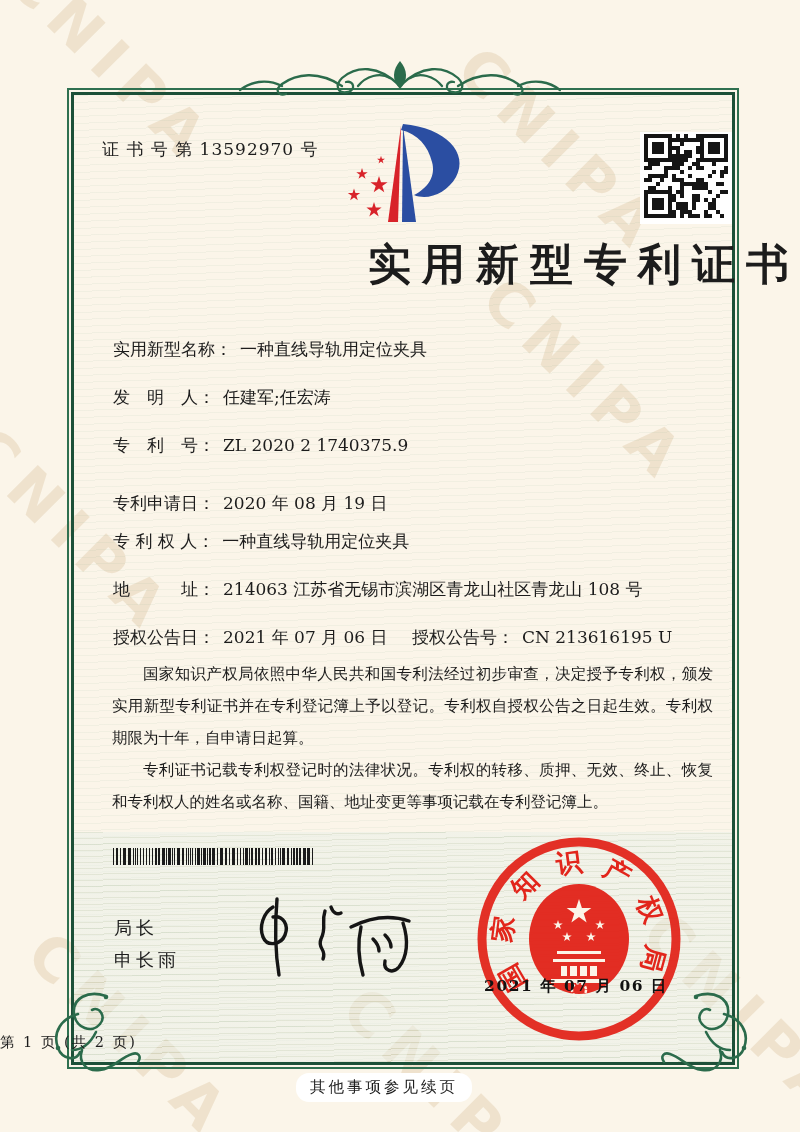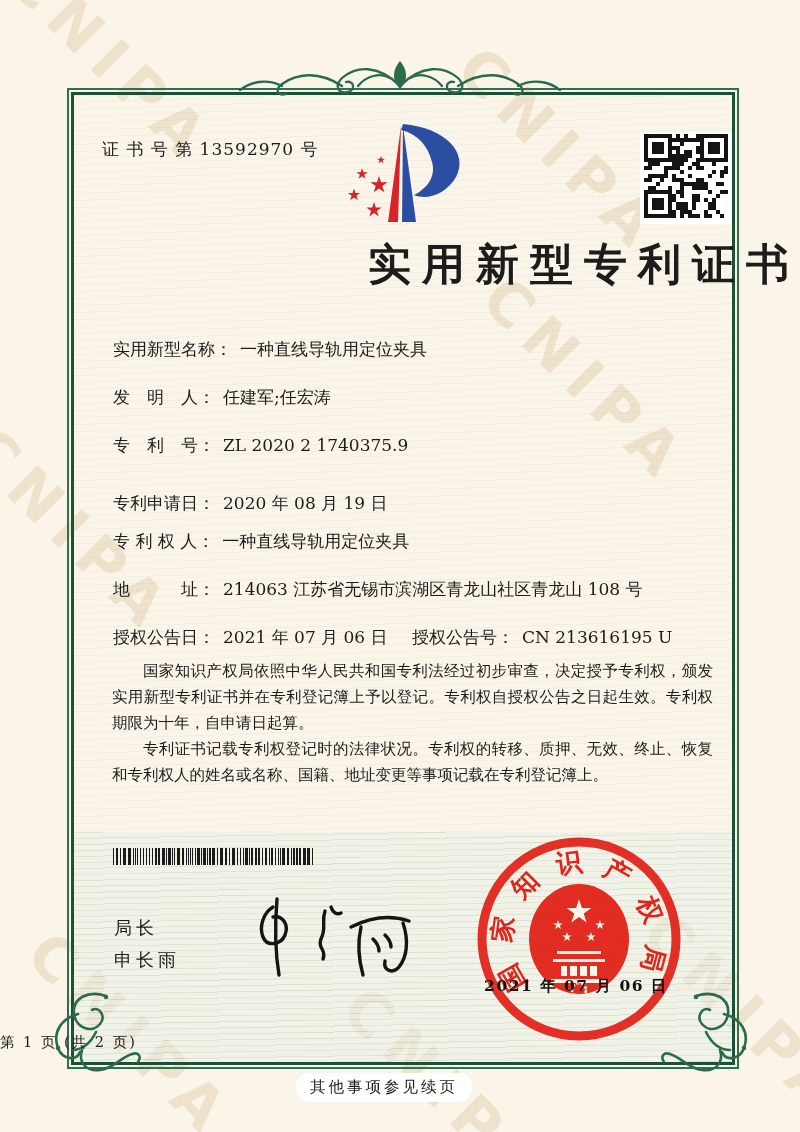--- a/index.html
+++ b/index.html
@@ -34,21 +34,21 @@
   .orn-br{position:absolute;left:659px;top:992px;z-index:3;transform:scaleX(-1)}
   .orn{stroke:#2b6b4b;stroke-width:2.3;fill:none;stroke-linecap:round}
   
   .content{position:absolute;inset:0;z-index:4}
   .cert-no{position:absolute;left:102px;top:138px;font-size:17px;letter-spacing:1px}
   .logo{position:absolute;left:328px;top:118px}
   .qr-box{position:absolute;left:640px;top:132px;width:92px;height:92px;background:#ffffff;display:flex;align-items:center;justify-content:center}
   .title{position:absolute;left:0;right:0;top:236px;text-align:right;font-size:43px;font-weight:bold;letter-spacing:11px;text-indent:11px}
   .field{position:absolute;font-size:17px;white-space:nowrap}
   .flabel{margin-right:8px}
-  .para-wrap{position:absolute;left:112px;top:658px;width:601px;font-size:15.5px;line-height:26px;text-align:justify}
+  .para-wrap{position:absolute;left:112px;top:658px;width:601px;font-size:15.5px;line-height:32px;text-align:justify}
   .para-wrap p{margin:0;text-indent:2em}
   .barcode{position:absolute;left:113px;top:848px;height:17px}
   .signer-title{position:absolute;left:114px;top:916px;font-size:18px;font-family:Liberation Mono, monospace;letter-spacing:4px}
   .signer-name{position:absolute;left:114px;top:948px;font-size:18px;font-family:Liberation Serif, serif;letter-spacing:4px}
   .signature{position:absolute;left:233px;top:893px}
   .seal{position:absolute;left:473px;top:833px;width:212px;height:212px}
   .seal-ch{font-size:26px;font-weight:bold;fill:#e2251b;text-anchor:middle;dominant-baseline:middle;font-family:"DejaVu Serif","Liberation Serif",serif}
   .seal-date{position:absolute;left:470px;top:976px;width:212px;text-align:center;font-size:15.5px;letter-spacing:1.5px;color:#111;font-weight:bold;z-index:5}
   .page-info{position:absolute;left:0;right:0;top:1033px;text-align:left;font-size:14.5px;letter-spacing:2px}
   .cont-note{

